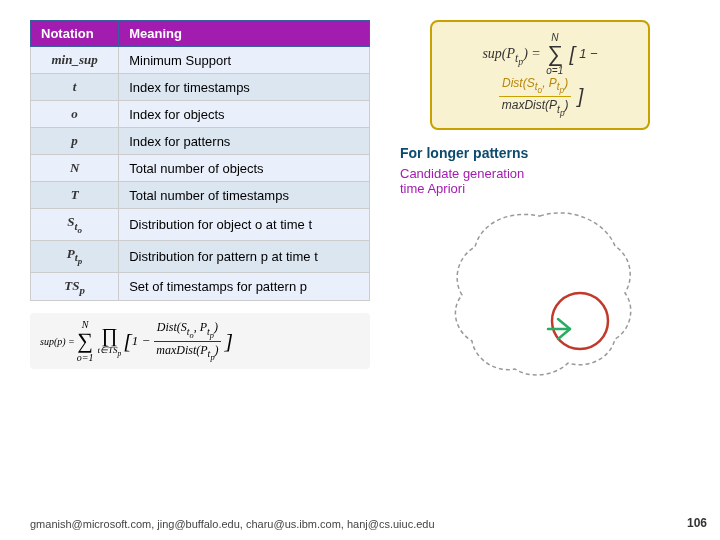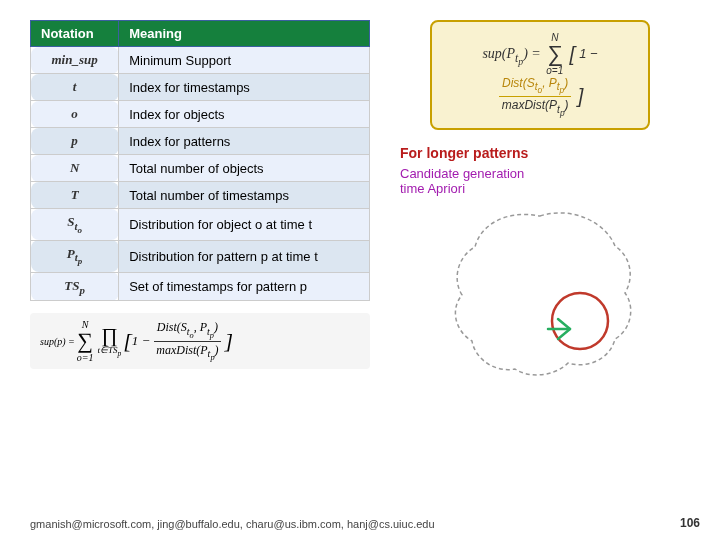--- a/index.html
+++ b/index.html
@@ -35,21 +35,21 @@
       flex: 0 0 340px;
     }
 
     .notation-table {
       width: 100%;
       border-collapse: collapse;
       font-size: 13px;
     }
 
     .notation-table th {
-      background: #15803d;
+      background: #a21caf;
       color: #fff;
       padding: 5px 10px;
       text-align: left;
       font-weight: bold;
       border: 1px solid #3a5fa0;
     }
 
     .notation-table td {
       padding: 5px 10px;
       border: 1px solid #ccc;
@@ -61,35 +61,34 @@
     .notation-table tr:nth-child(odd) td {
       background: #eaf0fb;
     }
 
     .notation-table td:first-child {
       font-style: italic;
       font-weight: bold;
       text-align: center;
       color: #333;
       white-space: nowrap;
-      border-radius: 8px;
     }
 
     .footer-text {
       position: absolute;
       bottom: 10px;
       left: 30px;
       font-size: 11px;
       color: #444;
     }
 
     .page-num {
       position: absolute;
       bottom: 10px;
-      right: 20px;
+      right: 13px;
       font-size: 12px;
       color: #333;
       font-weight: bold;
     }
 
     
     .right-panel {
       flex: 1;
       display: flex;
       flex-direction: column;
@@ -105,21 +104,21 @@
       padding: 10px 15px;
       font-size: 15px;
       font-style: italic;
       text-align: center;
       margin-bottom: 10px;
       color: #333;
       width: 220px;
     }
 
     .longer-patterns {
-      color: #b91c1c;
+      color: #0c4a6e;
       font-size: 14px;
       font-weight: bold;
       margin-top: 5px;
       align-self: flex-start;
       margin-left: 10px;
     }
 
     .candidate-text {
       font-size: 13px;
       color: #a21caf;

